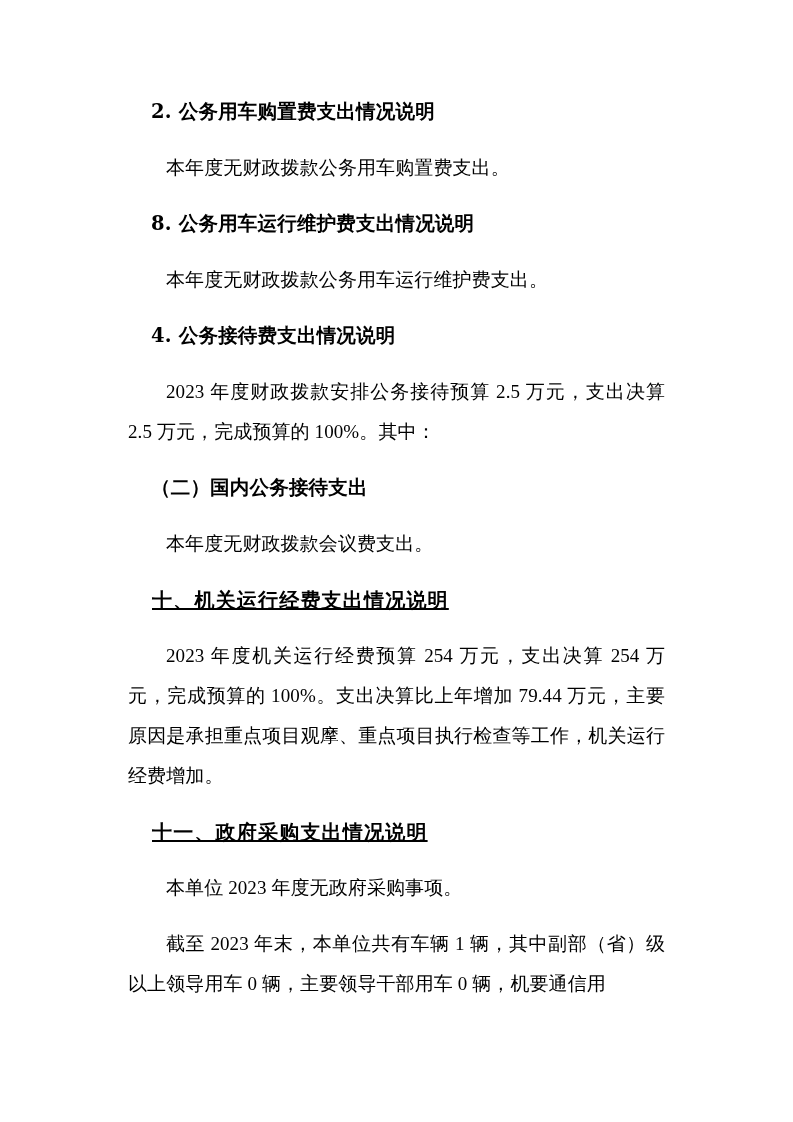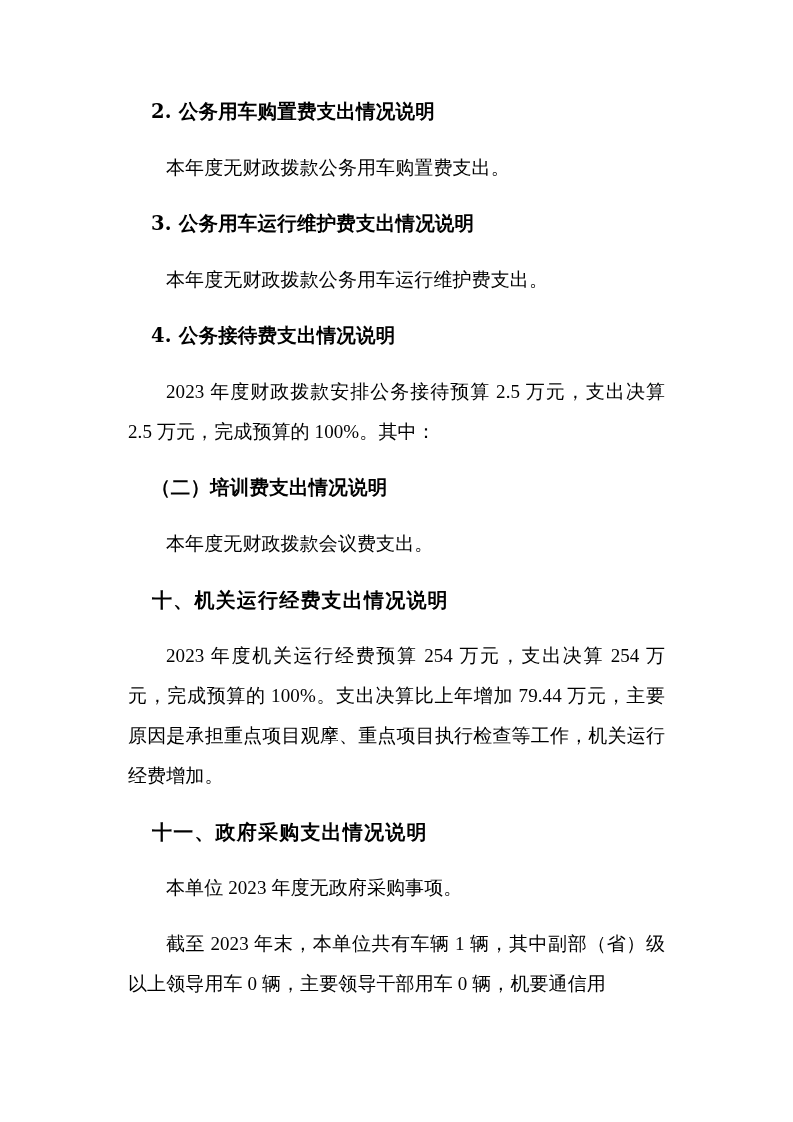--- a/index.html
+++ b/index.html
@@ -30,20 +30,21 @@
     font-size: 19.5px;
     line-height: 40px;
     margin: 0;
     text-indent: 2em;
     letter-spacing: 0.2px;
     white-space: nowrap;
   }
   .heading.major {
     font-size: 20px;
     letter-spacing: 1.2px;
+    text-decoration: underline;
   }
   .para {
     font-size: 19px;
     line-height: 40px;
     margin: 16px;
     text-indent: 2em;
     text-align: justify;
     text-justify: inter-ideograph;
     letter-spacing: 0.1px;
   }
@@ -51,25 +52,25 @@
     white-space: nowrap;
   }
 </style>
 </head>
 <body>
 
 <div class="page">
   <div class="doc-body" id="doc-body">
       <p class="heading">2. 公务用车购置费支出情况说明</p>
       <p class="para nowrap">本年度无财政拨款公务用车购置费支出。</p>
-      <p class="heading">3. 公务用车运行维护费支出情况说明</p>
+      <p class="heading">8. 公务用车运行维护费支出情况说明</p>
       <p class="para nowrap">本年度无财政拨款公务用车运行维护费支出。</p>
       <p class="heading">4. 公务接待费支出情况说明</p>
       <p class="para">2023 年度财政拨款安排公务接待预算 2.5 万元，支出决算 2.5 万元，完成预算的 100%。其中：</p>
-      <p class="heading">（二）培训费支出情况说明</p>
+      <p class="heading">（二）国内公务接待支出</p>
       <p class="para nowrap">本年度无财政拨款会议费支出。</p>
       <p class="heading major">十、机关运行经费支出情况说明</p>
       <p class="para">2023 年度机关运行经费预算 254 万元，支出决算 254 万元，完成预算的 100%。支出决算比上年增加 79.44 万元，主要原因是承担重点项目观摩、重点项目执行检查等工作，机关运行经费增加。</p>
       <p class="heading major">十一、政府采购支出情况说明</p>
       <p class="para nowrap">本单位 2023 年度无政府采购事项。</p>
       <p class="para">截至 2023 年末，本单位共有车辆 1 辆，其中副部（省）级以上领导用车 0 辆，主要领导干部用车 0 辆，机要通信用</p>
     </div>
 </div>
 
 </body></html>

